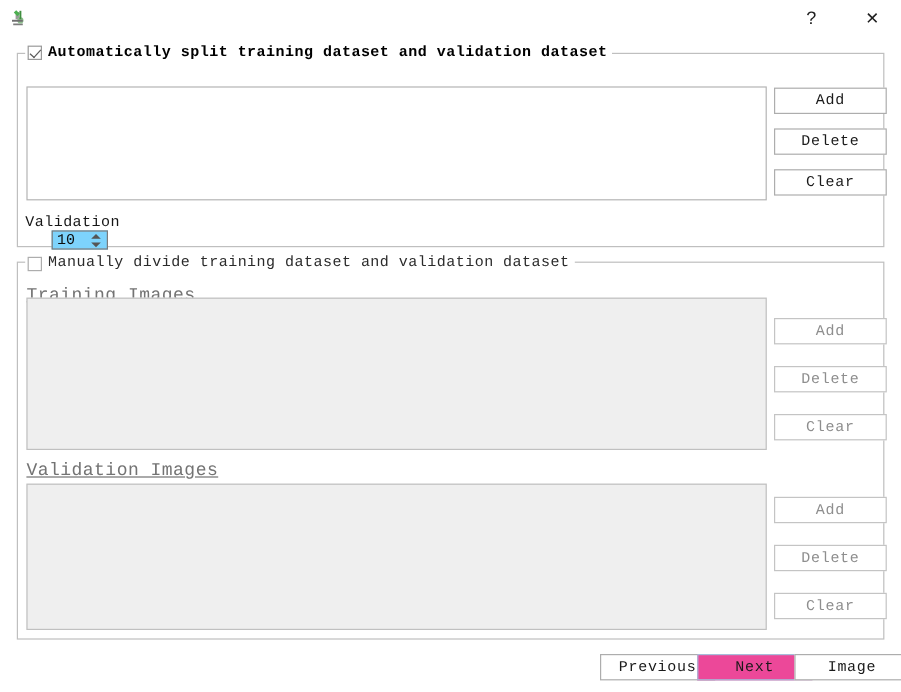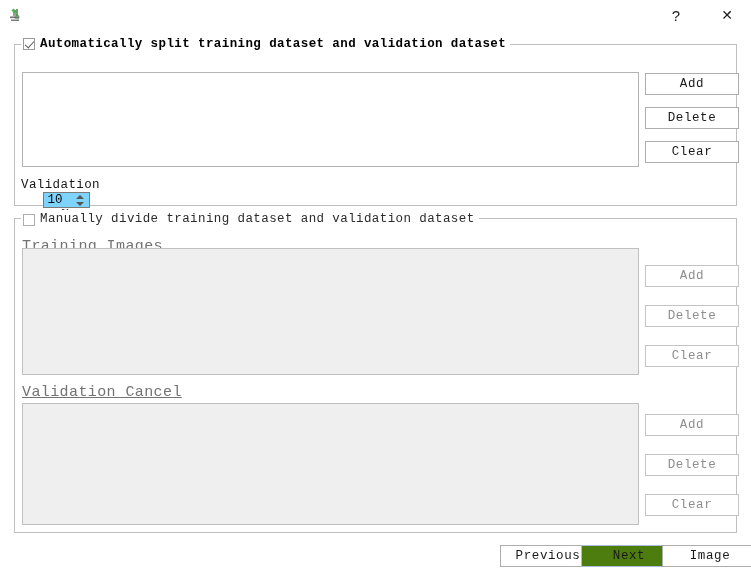--- a/index.html
+++ b/index.html
@@ -237,21 +237,21 @@
 
   
   .bottom-btn {
     position: absolute;
     top: 545px;
     width: 96px; height: 22px; font-family: Liberation Mono, monospace;
   }
   #btn-previous { left: 500px; }
   #btn-next {
     left: 581px;
-    background: #4d7c0f;
+    background: #ec4899;
     border: 1px solid #a6bdda;
     color: #1a1a1a;
   }
   #btn-cancel { left: 662px; }
 </style>
 </head>
 <body>
 
 <div id="titlebar">
   <span id="app-icon">
@@ -300,21 +300,21 @@
   </div>
 </div>
 
 <div class="sublabel" id="label-training">Training Images</div>
 <div class="listbox disabled" id="list-train"></div>
 
 <div class="btn side-btn disabled" id="btn-train-add">Add</div>
 <div class="btn side-btn disabled" id="btn-train-delete">Delete</div>
 <div class="btn side-btn disabled" id="btn-train-clear">Clear</div>
 
-<div class="sublabel" id="label-validation">Validation Cancel</div>
+<div class="sublabel" id="label-validation">Validation Images</div>
 <div class="listbox disabled" id="list-valid"></div>
 
 <div class="btn side-btn disabled" id="btn-valid-add">Add</div>
 <div class="btn side-btn disabled" id="btn-valid-delete">Delete</div>
 <div class="btn side-btn disabled" id="btn-valid-clear">Clear</div>
 
 <div class="btn bottom-btn" id="btn-previous">Previous</div>
 <div class="btn bottom-btn" id="btn-next">Next</div>
 <div class="btn bottom-btn" id="btn-cancel">Image</div>
 

